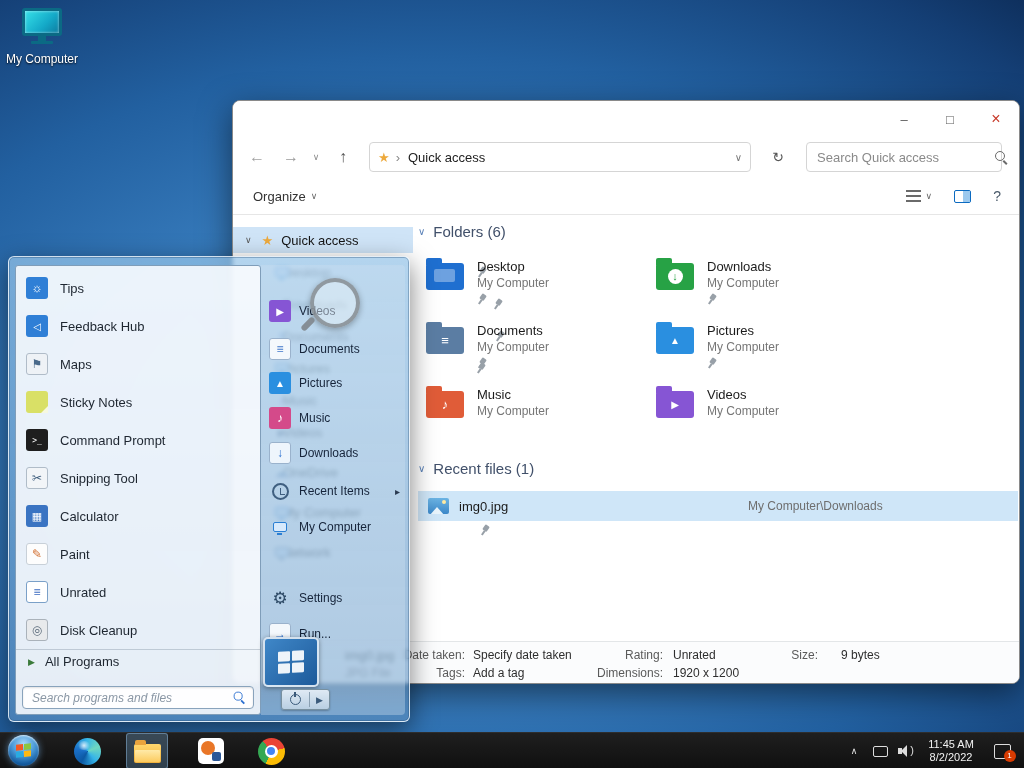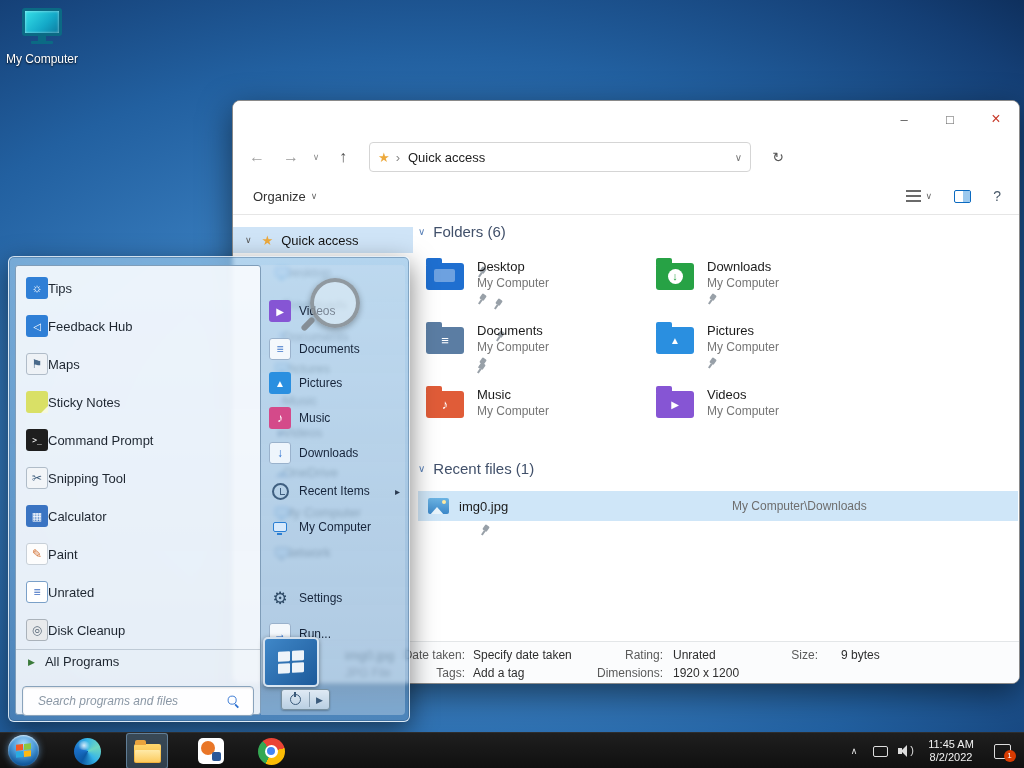--- a/index.html
+++ b/index.html
@@ -90,54 +90,54 @@
   .tile-txt{margin-left:13px;}
   .tile-name{font-size:13px;color:#1b1b1b;margin-top:2px;}
   .tile-loc{font-size:12px;color:#767676;margin-top:2px;}
   .tile-txt .pin{margin-top:4px;}
   .recent-row{position:absolute;left:2px;top:276px;width:600px;height:30px;background:#cfe6f8;display:flex;align-items:center;}
   .imgfile-ico{position:relative;width:21px;height:16px;margin-left:10px;border-radius:2px;flex:none;overflow:hidden;
     background:linear-gradient(#6cb4e4 0%,#3b87c8 100%);}
   .imgfile-ico::before{content:"";position:absolute;right:3px;top:2px;width:4px;height:4px;border-radius:50%;background:#ffe9a0;}
   .imgfile-ico::after{content:"";position:absolute;left:1px;bottom:-2px;width:0;height:0;border-left:8px solid transparent;border-right:8px solid transparent;border-bottom:9px solid #e8f4fc;}
   .recent-name{margin-left:10px;font-size:13px;color:#1b1b1b;}
-  .recent-path{position:absolute;left:314px;font-size:12px;color:#6e6e6e;}
+  .recent-path{position:absolute;left:330px;font-size:12px;color:#6e6e6e;}
   .recent-pin{position:absolute;left:64px;top:310px;}
 
   .ex-details{position:relative;height:44px;border-top:1px solid #e3e6e8;background:#fbfcfd;font-size:12px;}
   .dt{position:absolute;white-space:nowrap;}
   .dt-lab{color:#5a5a5a;text-align:right;}
   .dt-val{color:#2e2e2e;}
 
   
   .startmenu{position:absolute;left:8px;top:256px;width:402px;height:466px;z-index:50;border-radius:6px;
     background:linear-gradient(rgba(150,196,232,.72),rgba(96,146,194,.62));
     border:1px solid rgba(255,255,255,.75);box-shadow:0 8px 26px rgba(0,0,0,.5), inset 0 0 0 1px rgba(40,80,120,.35);
     backdrop-filter:blur(2px);}
   .sm-left{position:absolute;left:6px;top:8px;width:246px;height:450px;background:rgba(252,253,255,.88);
     border:1px solid #7f9db9;border-radius:3px;}
   .sml-row{position:absolute;left:0;width:100%;height:36px;display:flex;align-items:center;padding-left:10px;cursor:default;}
   .sml-ico{width:22px;height:22px;border-radius:3px;display:flex;align-items:center;justify-content:center;font-size:12px;flex:none;}
-  .sml-label{font-size:13px;color:#1e2630;}
+  .sml-label{margin-left:12px;font-size:13px;color:#1e2630;}
   .sml-tips{background:#2f7fd6;color:#fff;}
   .sml-feedback{background:#2f7fd6;color:#fff;font-size:10px;}
   .sml-maps{background:#eef2f6;border:1px solid #b0bcc8;color:#4a6a8a;}
   .sml-sticky{background:#d9e066;position:relative;}
   .sml-sticky::after{content:"";position:absolute;right:0;bottom:0;width:0;height:0;border-left:7px solid transparent;border-bottom:7px solid #f6f8e0;}
   .sml-cmd{background:#1e1e1e;color:#fff;font-size:8px;font-family:"DejaVu Sans Mono",monospace;}
   .sml-snip{background:#f2f5f8;border:1px solid #b0bcc8;color:#3a5a7a;}
   .sml-calc{background:#3a74c2;color:#fff;font-size:11px;}
   .sml-paint{background:#fdfdfd;border:1px solid #c8d0d8;color:#d06a2a;}
   .sml-notepad{background:#fff;border:1px solid #7aa0c8;color:#3a6ac0;}
   .sml-disk{background:#e8eaec;border:1px solid #aab2ba;color:#5a6a7a;}
   .allprog{position:absolute;left:0;top:383px;width:100%;height:24px;display:flex;align-items:center;padding-left:12px;border-top:1px solid rgba(70,90,110,.25);}
   .allprog-arrow{font-size:9px;color:#3a7a3a;}
   .allprog-label{margin-left:10px;font-size:13px;color:#1e2630;}
-  .sm-search{position:absolute;left:6px;top:420px;width:232px;height:30px;background:rgba(255,255,255,.95);
-    border:1px solid #89a3bc;border-radius:4px;display:flex;align-items:center;padding:0 13px;box-shadow:inset 0 1px 2px rgba(0,0,0,.12);}
+  .sm-search{position:absolute;left:6px;top:420px;width:232px;height:23px;background:rgba(255,255,255,.95);
+    border:1px solid #89a3bc;border-radius:4px;display:flex;align-items:center;padding:0 7px;box-shadow:inset 0 1px 2px rgba(0,0,0,.12);}
   .sm-search input{border:none;outline:none;flex:1;font-size:12px;font-style:italic;font-family:inherit;background:transparent;color:#333;}
   .sm-search input::placeholder{color:#8a97a5;}
   .sm-search .mag{color:#2a6fd0;transform:scale(.9);}
   .sm-right{position:absolute;left:252px;top:8px;width:144px;height:450px;background:rgba(205,224,240,.38);border-radius:0 4px 4px 0;}
   .smr-row{position:absolute;left:0;width:100%;height:28px;display:flex;align-items:center;padding-left:8px;cursor:default;}
   .smr-ico{width:22px;height:22px;border-radius:3px;display:flex;align-items:center;justify-content:center;font-size:12px;flex:none;}
   .smr-label{margin-left:8px;font-size:12px;color:#16243a;white-space:nowrap;}
   .smr-sub{position:absolute;right:5px;font-size:10px;color:#2a3a50;}
   .smr-videos{background:#8655d4;color:#fff;font-size:10px;}
   .smr-documents{background:#f4f8fc;border:1px solid #9ab2cc;color:#3f76c9;}
@@ -235,20 +235,24 @@
       <span class="nav-glyph" style="left:44px;width:28px;color:#9a9a9a">→</span>
       <span class="nav-glyph" style="left:74px;width:18px;color:#8a8a8a;font-size:9px">∨</span>
       <span class="nav-glyph" style="left:96px;width:28px;color:#555">↑</span>
       <div class="addrbar">
         <span class="addr-star">★</span>
         <span class="addr-sep">›</span>
         <span>Quick access</span>
         <span class="addr-chev">∨</span>
       </div>
       <span class="nav-glyph" style="left:528px;width:34px;color:#555;font-size:14px">↻</span>
+      <div class="searchbox">
+        <input type="text" placeholder="Search Quick access" style="">
+        <span class="mag"></span>
+      </div>
     </div>
 
     <div class="ex-cmdbar">
       <div class="organize">
         <span>Organize</span>
         <span class="chev">∨</span>
       </div>
       <div class="cmd-right">
         <span style="display:flex;align-items:center;gap:5px">
           <span class="icon-listview"></span>

